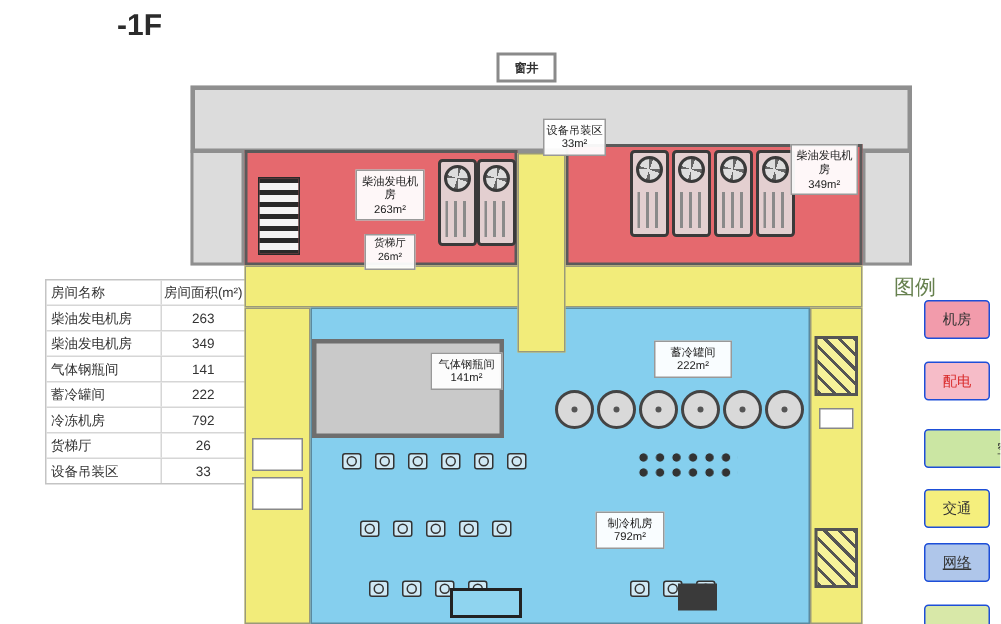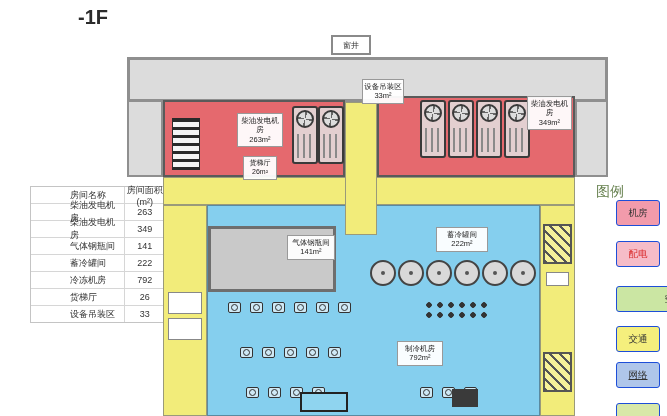--- a/index.html
+++ b/index.html
@@ -1,28 +1,28 @@
 <!DOCTYPE html>
 <html><head>
 <meta charset="utf-8">
 <style>
   html,body{margin:0;padding:0;background:#fff;}
   #app{position:relative;width:667px;height:416px;background:#ffffff;overflow:hidden;
        font-family:"Liberation Sans","DejaVu Sans",sans-serif;color:#333;}
-  .abs{position:absolute;box-sizing:border-box;}
+  .abs{position:absolute;box-sizing:border-box;font-weight:bold;}
 
   
   .page-title{position:absolute;left:78px;top:6px;font-size:20px;font-weight:bold;color:#2b2b2b;}
 
   
   .room-table{position:absolute;left:30px;top:186px;width:134px;background:#fff;
               border:1px solid #c4c4c4;font-size:9px;color:#333;}
   .tr{display:flex;height:16px;align-items:center;border-top:1px solid #d6d6d6;}
   .tr:first-child{border-top:none;}
-  .c1{width:76px;padding-left:3px;box-sizing:border-box;margin-left:36px;}
+  .c1{width:76px;padding-left:3px;box-sizing:border-box;}
   .c2{width:56px;text-align:center;border-left:1px solid #d6d6d6;height:100%;
       display:flex;align-items:center;justify-content:center;box-sizing:border-box;}
 
   
   .top-band{left:127px;top:57px;width:481px;height:45px;background:#dcdcdc;border:3px solid #8f8f8f;}
   .wall{background:#dcdcdc;border:2px solid #8f8f8f;}
   .window-well{left:331px;top:35px;width:40px;height:20px;background:#fff;border:2px solid #8a8a8a;
                font-size:8px;display:flex;align-items:center;justify-content:center;}
 
   

